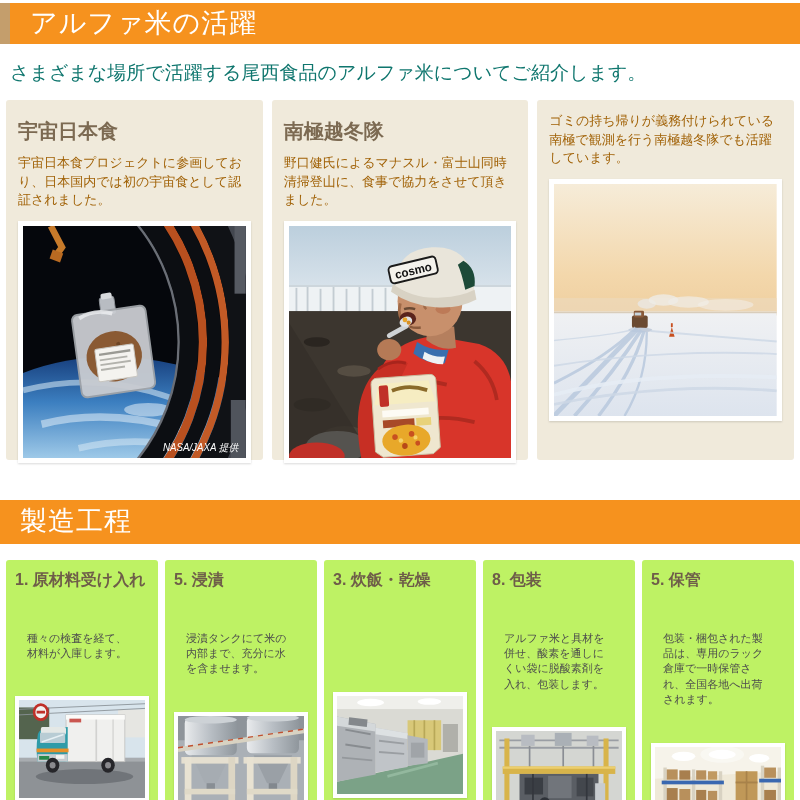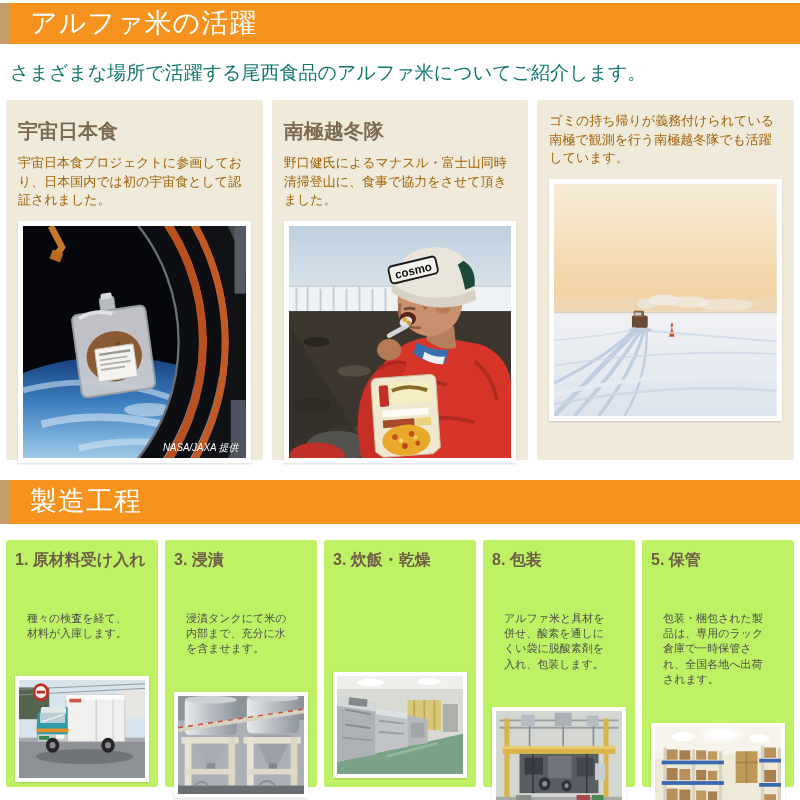--- a/index.html
+++ b/index.html
@@ -32,21 +32,21 @@
   .card p{
     margin:0;color:#a16207;font-size:13px;line-height:1.45;
   }
   .frame{
     margin:11px auto 0;background:#ffffff;padding:5px;
     box-shadow:0 1px 2px rgba(0,0,0,.15);width:100%;box-sizing:border-box;
     position:relative;
   }
   .frame svg{display:block;width:100%;height:232px;}
   
-  .banner.second{margin-top:20px;height:44px;}
+  .banner.second{margin-top:40px;height:44px;flex-direction:column;}
   .steps{display:flex;gap:7px;margin:16px 6px 0 6px;}
   .step{
     flex:1;background:#bef264;border-radius:3px;height:247px;
     padding:8px 9px 9px;box-sizing:border-box;display:flex;flex-direction:column;gap:23px;
   }
   .step h3{
     margin:2px 0 5px;color:#6E5D49;font-size:16px;font-weight:bold;letter-spacing:0;
   }
   .step p{
     margin:12px;color:#4d4d4d;font-size:11px;line-height:1.4;
@@ -314,21 +314,21 @@
           <rect x="44" y="59" width="10" height="4" fill="#f4f4f2"></rect>
           <circle cx="40" cy="70" r="8" fill="#26262a"></circle>
             <circle cx="40" cy="70" r="3.5" fill="#8a8a8e"></circle>
           <circle cx="106" cy="70" r="8" fill="#26262a"></circle>
             <circle cx="106" cy="70" r="3.5" fill="#8a8a8e"></circle>
         </svg>
       </div>
     </div>
 
     <div class="step">
-      <h3>3. 浸漬</h3>
+      <h3>5. 浸漬</h3>
       <p>浸漬タンクにて米の内部まで、充分に水を含ませます。</p>
       <div class="frame">
         <svg viewBox="0 0 150 105" preserveAspectRatio="none">
           <defs>
             <linearGradient id="tankG" x1="0" y1="0" x2="1" y2="0">
               <stop offset="0" stop-color="#e9ebed"></stop>
                 <stop offset="0.5" stop-color="#b8bec4"></stop>
                 <stop offset="1" stop-color="#8f969c"></stop>
             </linearGradient>
           </defs>

